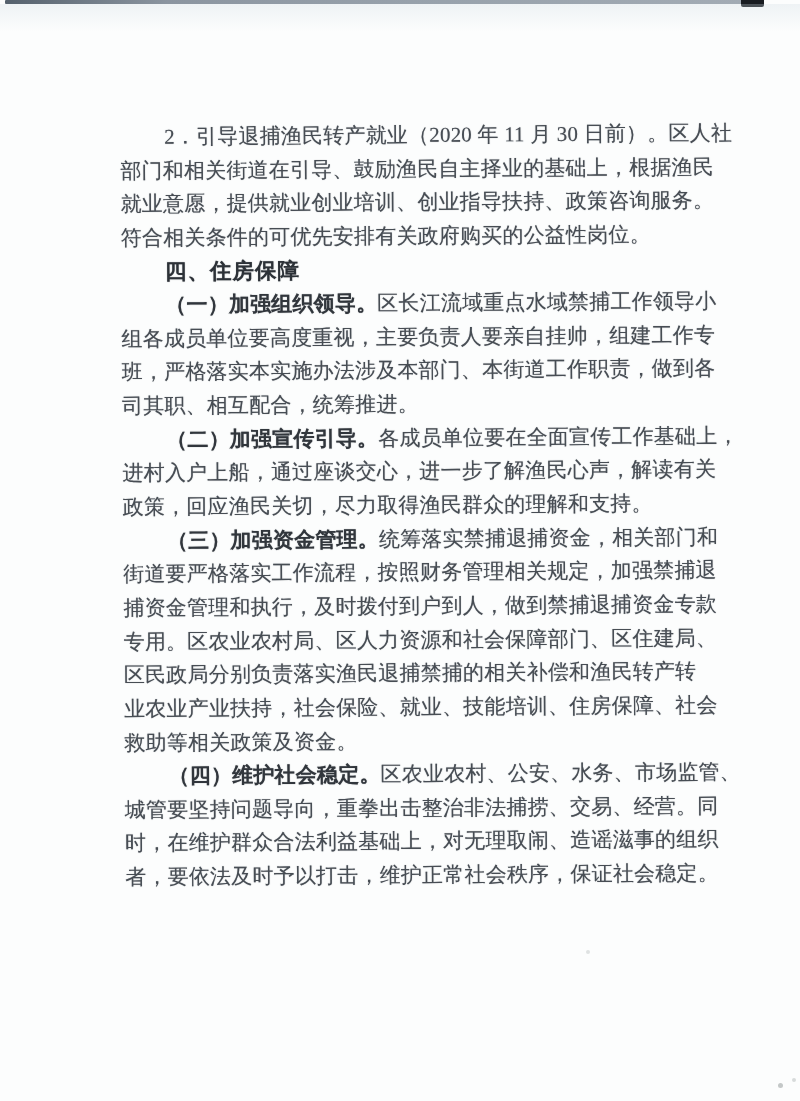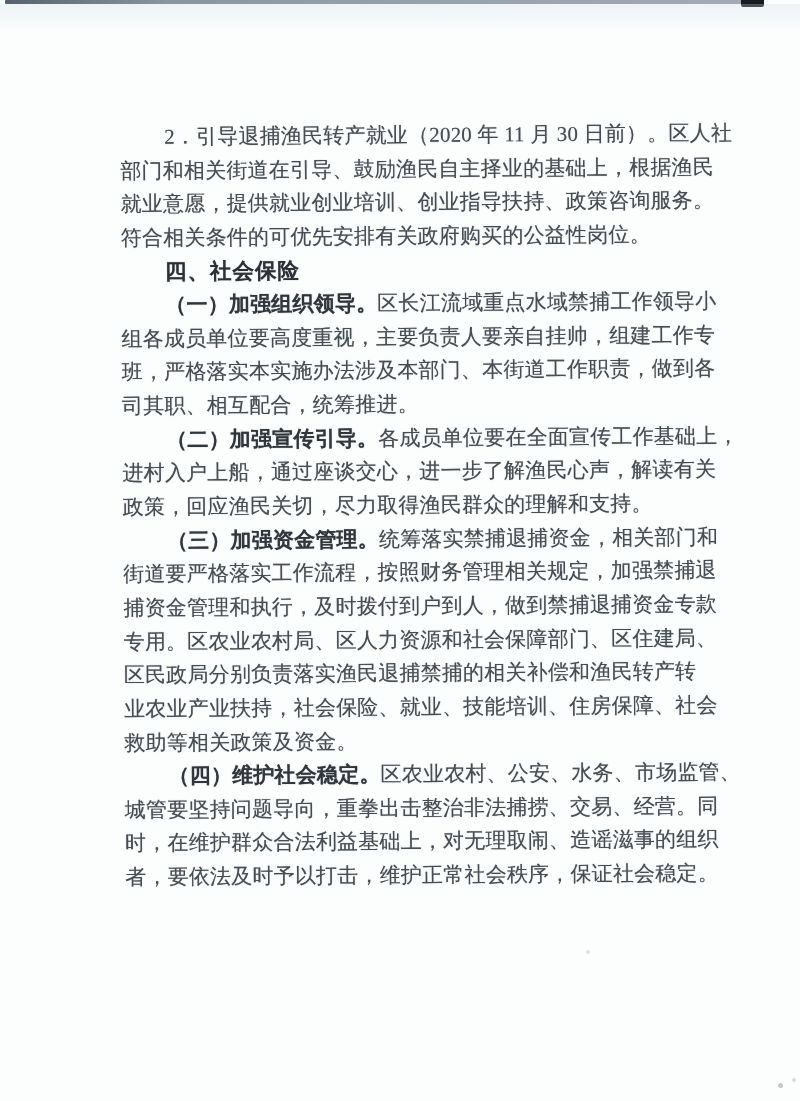--- a/index.html
+++ b/index.html
@@ -89,21 +89,21 @@
   <div class="tint-top"></div>
 
   <div class="textblock">
     <section class="para">
         <div class="line indent">2．引导退捕渔民转产就业（2020 年 11 月 30 日前）。区人社</div>
         <div class="line">部门和相关街道在引导、鼓励渔民自主择业的基础上，根据渔民</div>
         <div class="line">就业意愿，提供就业创业培训、创业指导扶持、政策咨询服务。</div>
         <div class="line">符合相关条件的可优先安排有关政府购买的公益性岗位。</div>
       </section>
     <section class="para heading">
-        <div class="line indent"><span class="lead">四、社会保险</span></div>
+        <div class="line indent"><span class="lead">四、住房保障</span></div>
       </section>
     <section class="para">
         <div class="line indent"><span class="lead">（一）加强组织领导。</span>区长江流域重点水域禁捕工作领导小</div>
         <div class="line">组各成员单位要高度重视，主要负责人要亲自挂帅，组建工作专</div>
         <div class="line">班，严格落实本实施办法涉及本部门、本街道工作职责，做到各</div>
         <div class="line">司其职、相互配合，统筹推进。</div>
       </section>
     <section class="para">
         <div class="line indent"><span class="lead">（二）加强宣传引导。</span>各成员单位要在全面宣传工作基础上，</div>
         <div class="line">进村入户上船，通过座谈交心，进一步了解渔民心声，解读有关</div>

